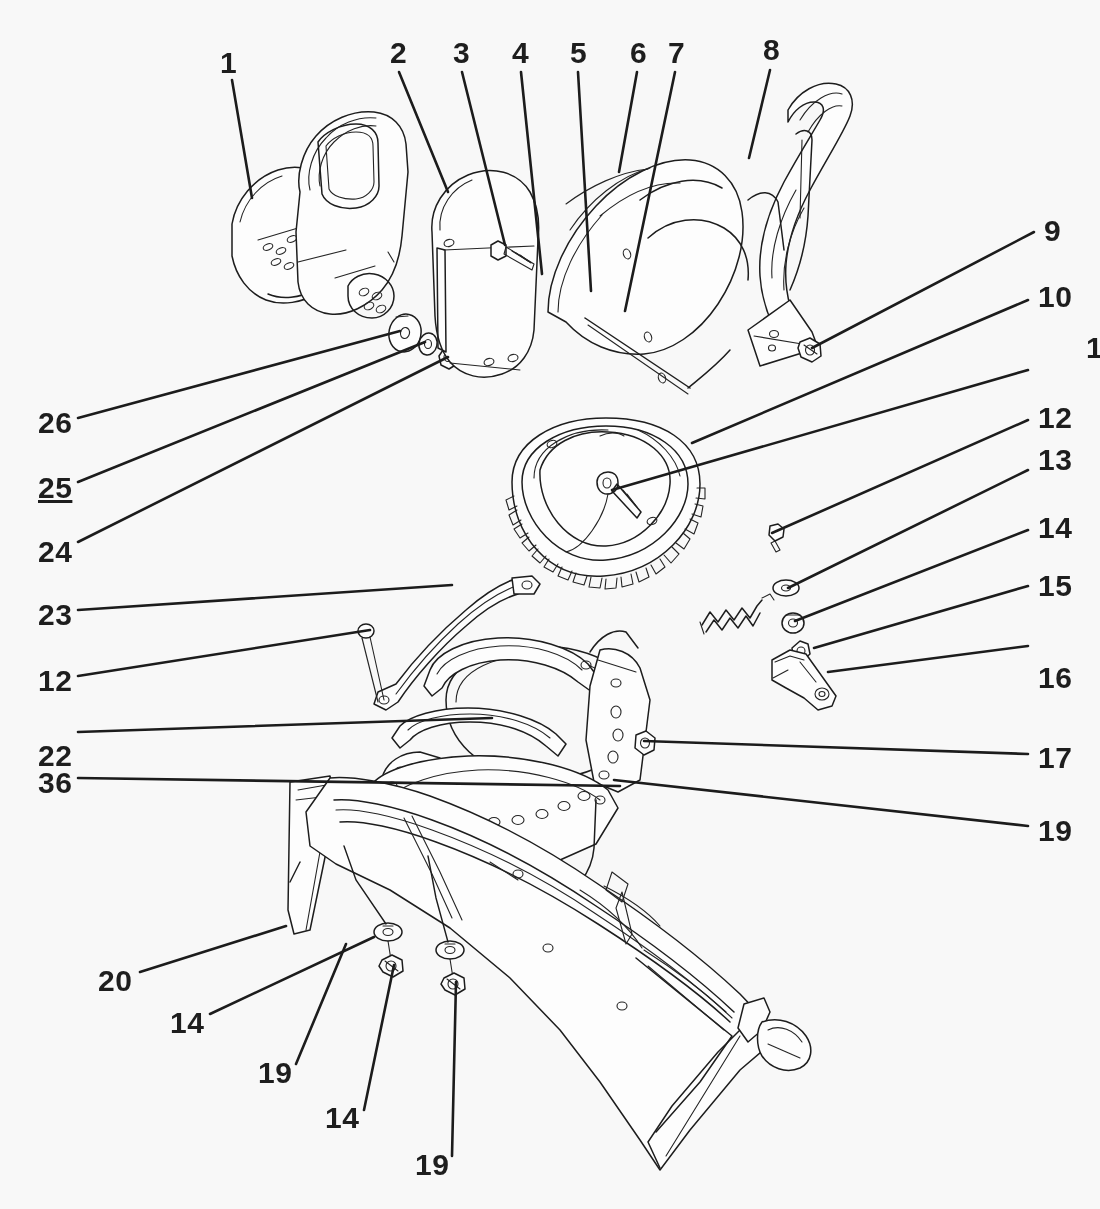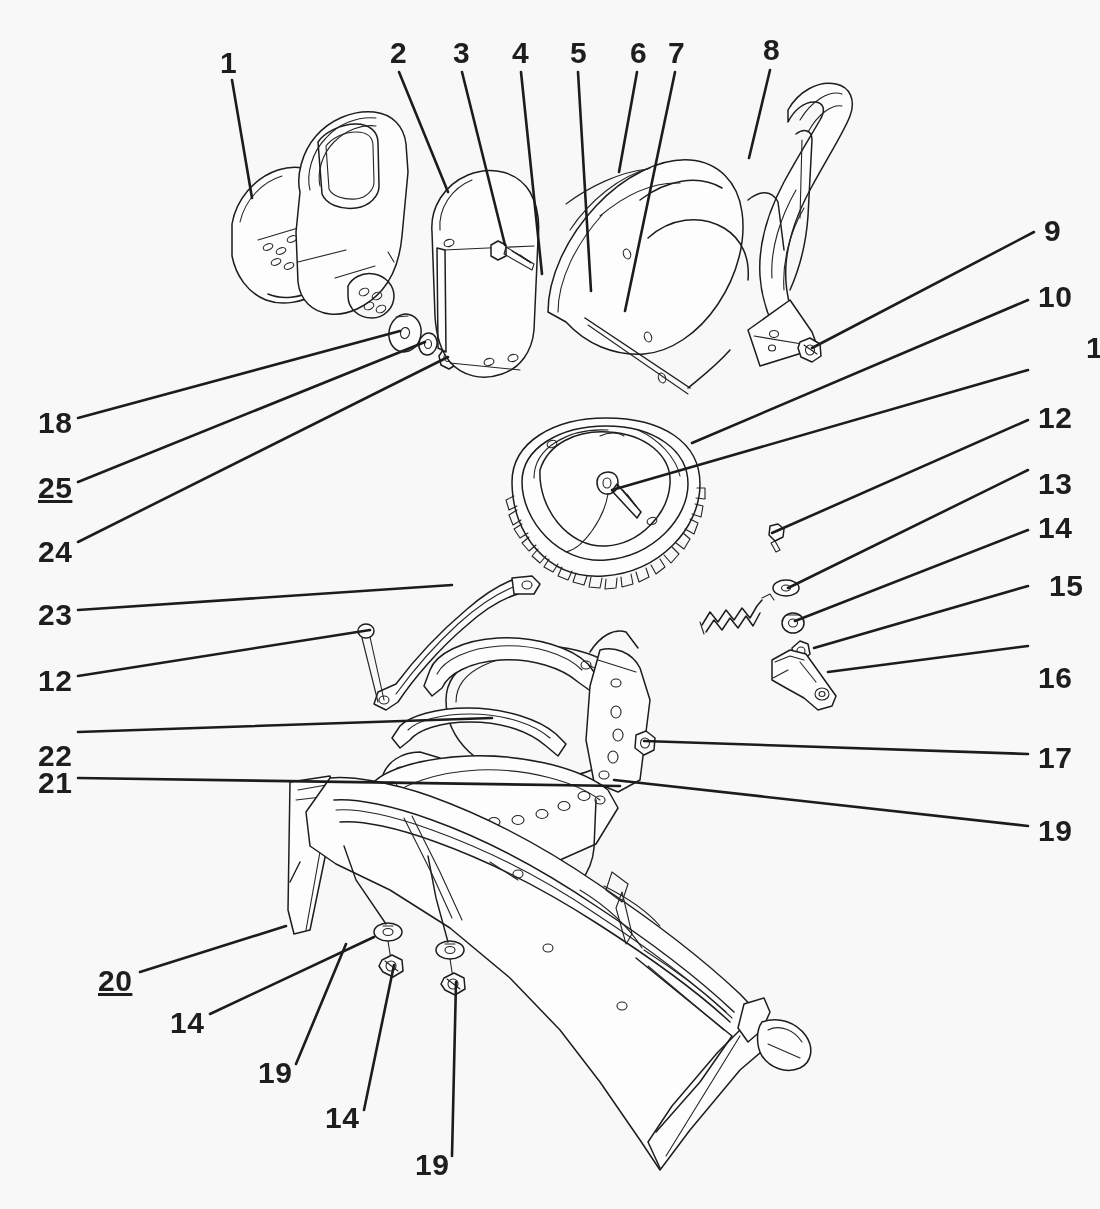--- a/index.html
+++ b/index.html
@@ -469,34 +469,34 @@
   <div class="callout-label" style="left:512px; top:38px;">4</div>
   <div class="callout-label" style="left:570px; top:38px;">5</div>
   <div class="callout-label" style="left:630px; top:38px;">6</div>
   <div class="callout-label" style="left:668px; top:38px;">7</div>
   <div class="callout-label" style="left:763px; top:35px;">8</div>
 
   <div class="callout-label" style="left:1044px; top:216px;">9</div>
   <div class="callout-label" style="left:1038px; top:282px;text-align:center;">10</div>
   <div class="callout-label" style="left:1038px; top:333px;margin-left:48px;">11</div>
   <div class="callout-label" style="left:1038px; top:403px;">12</div>
-  <div class="callout-label" style="left:1038px; top:469px;">13</div>
+  <div class="callout-label" style="left:1038px; top:445px;">13</div>
   <div class="callout-label" style="left:1038px; top:513px;">14</div>
-  <div class="callout-label" style="left:1038px; top:571px;margin-left:11px;">15</div>
+  <div class="callout-label" style="left:1038px; top:571px;">15</div>
   <div class="callout-label" style="left:1038px; top:631px;margin-top:32px;">16</div>
   <div class="callout-label" style="left:1038px; top:743px;">17</div>
   <div class="callout-label" style="left:1038px; top:816px;">19</div>
 
   <div class="callout-label" style="left:415px; top:1150px;">19</div>
   <div class="callout-label" style="left:325px; top:1103px;">14</div>
   <div class="callout-label" style="left:258px; top:1058px;">19</div>
   <div class="callout-label" style="left:170px; top:1008px;">14</div>
-  <div class="callout-label" style="left:98px; top:966px;text-decoration:underline;">20</div>
-
-  <div class="callout-label" style="left:38px; top:768px;">21</div>
+  <div class="callout-label" style="left:98px; top:966px;">20</div>
+
+  <div class="callout-label" style="left:38px; top:768px;">36</div>
   <div class="callout-label" style="left:38px; top:741px;">22</div>
   <div class="callout-label" style="left:38px; top:666px;">12</div>
   <div class="callout-label" style="left:38px; top:600px;">23</div>
   <div class="callout-label" style="left:38px; top:537px;">24</div>
   <div class="callout-label" style="left:38px; top:473px;text-decoration:underline;">25</div>
-  <div class="callout-label" style="left:38px; top:408px;">18</div>
+  <div class="callout-label" style="left:38px; top:408px;">26</div>
 
 </div>
 
 </body></html>

